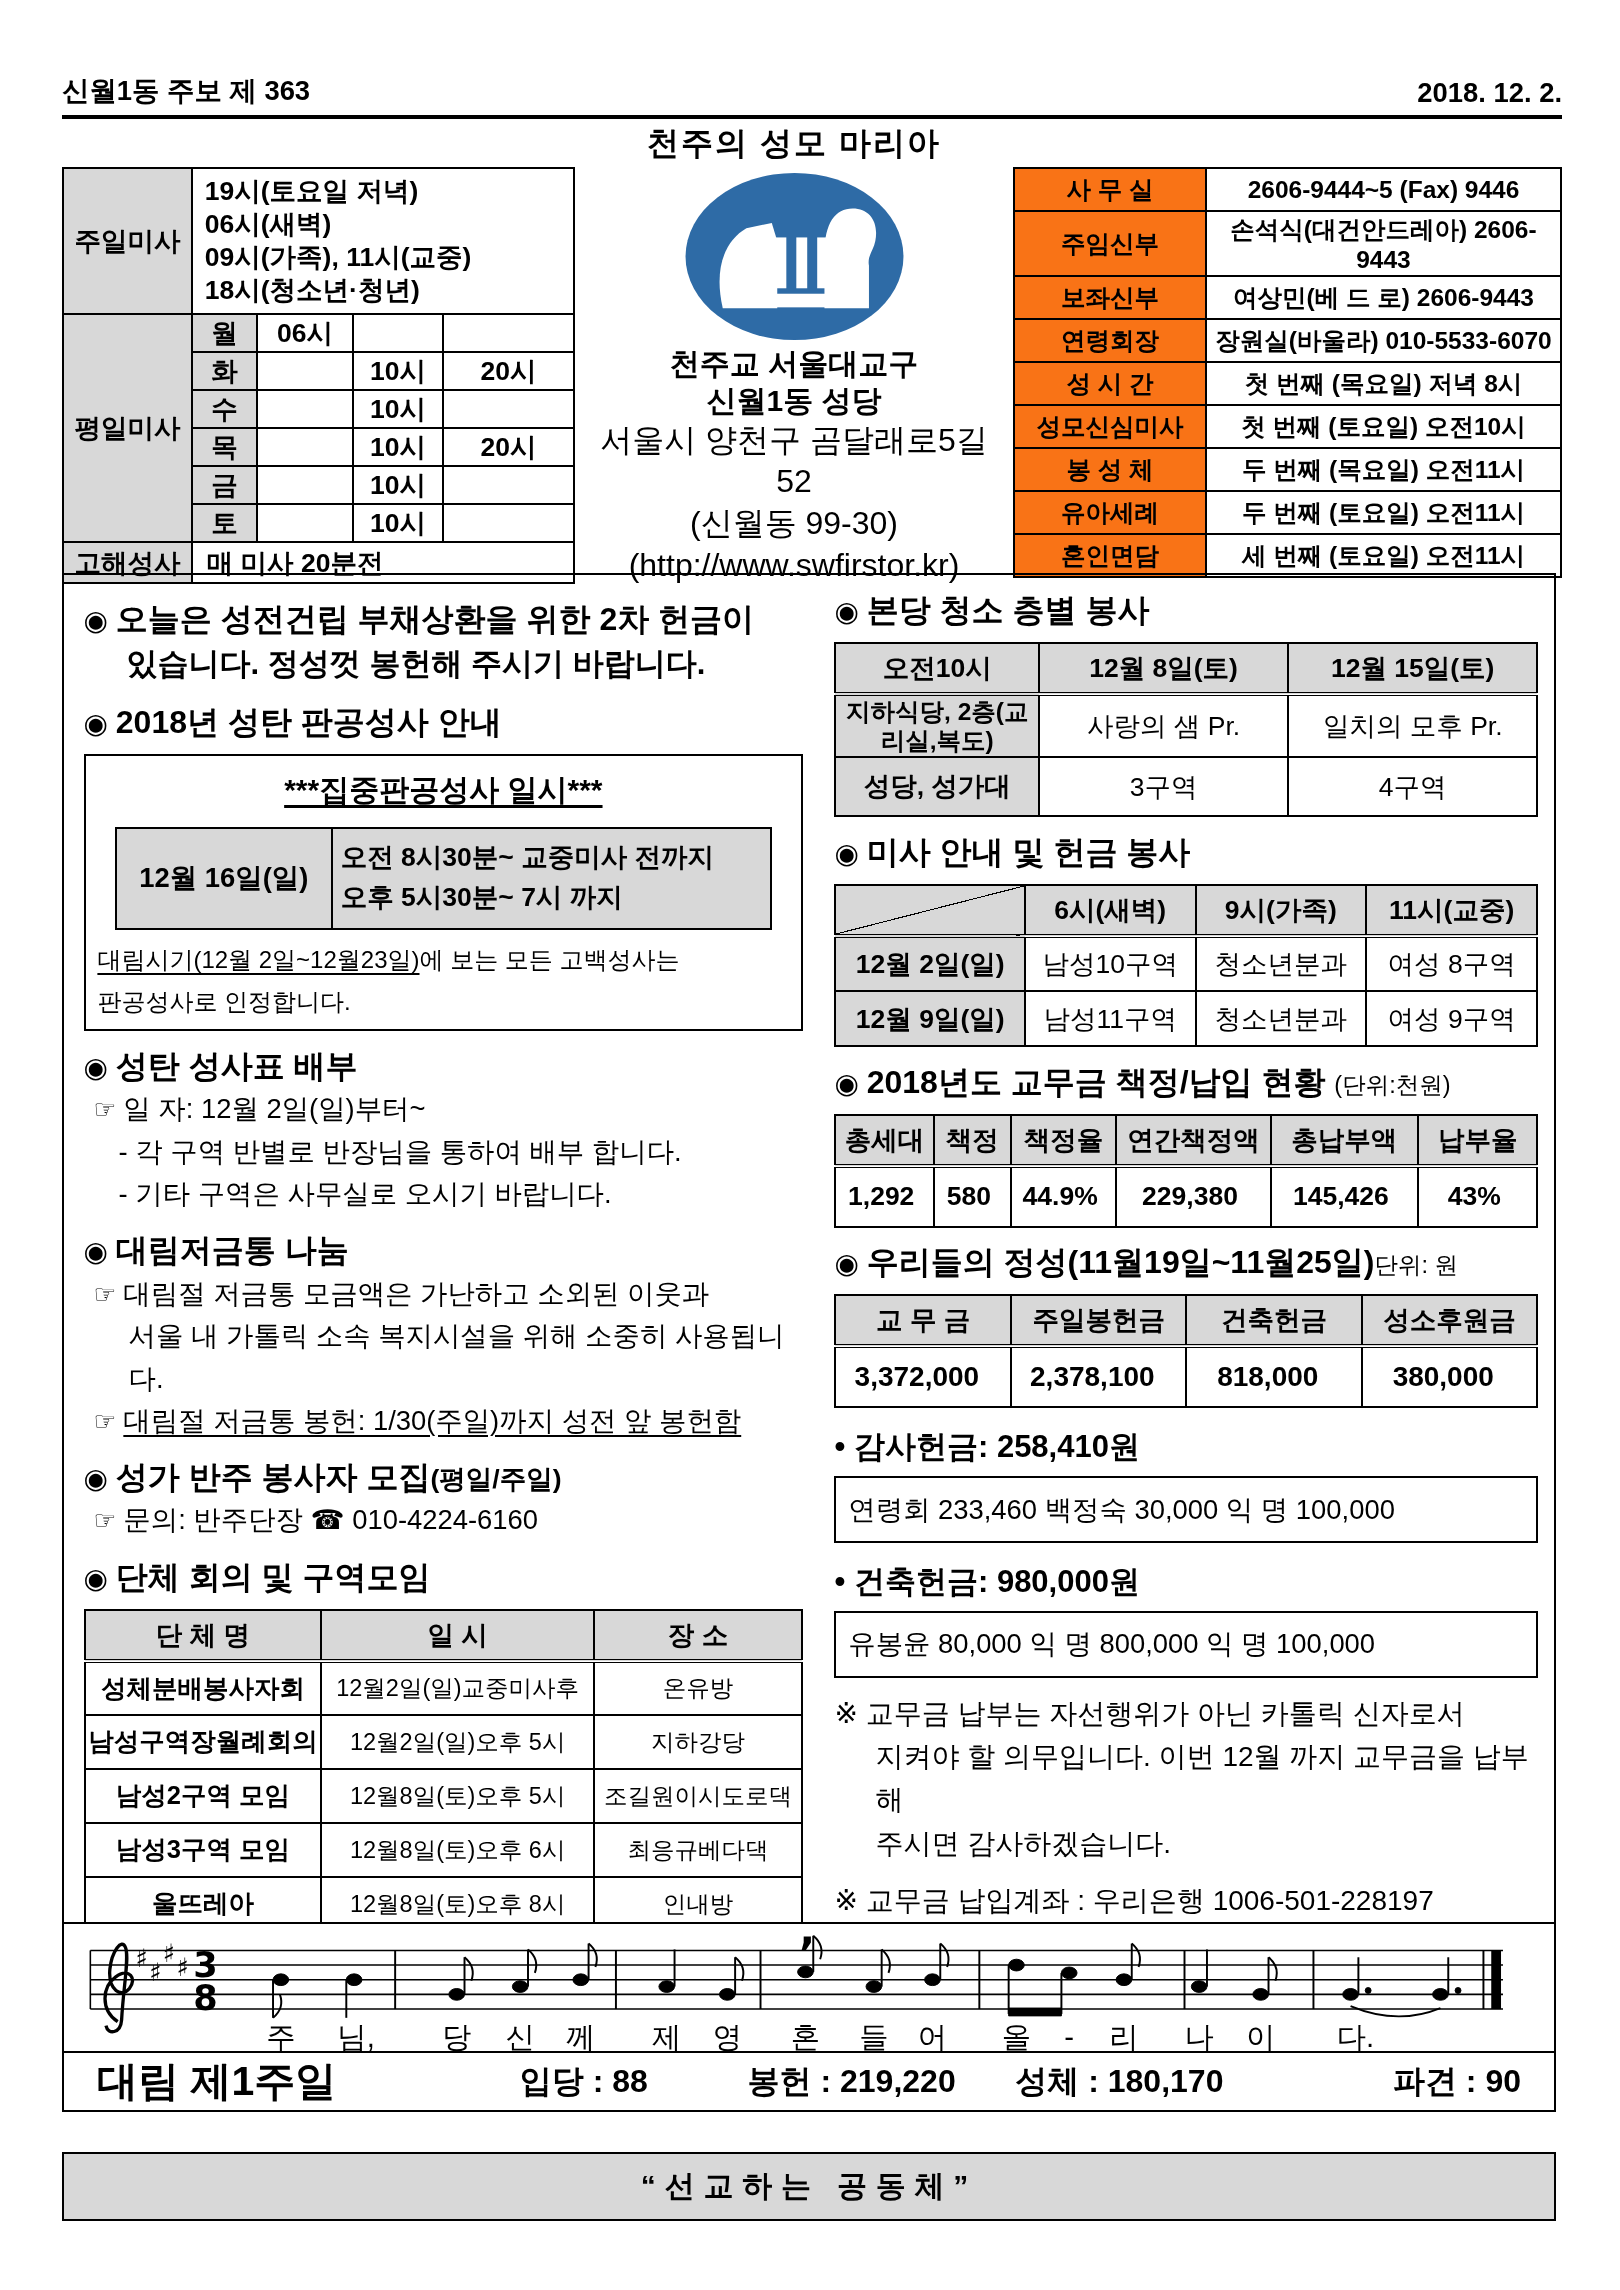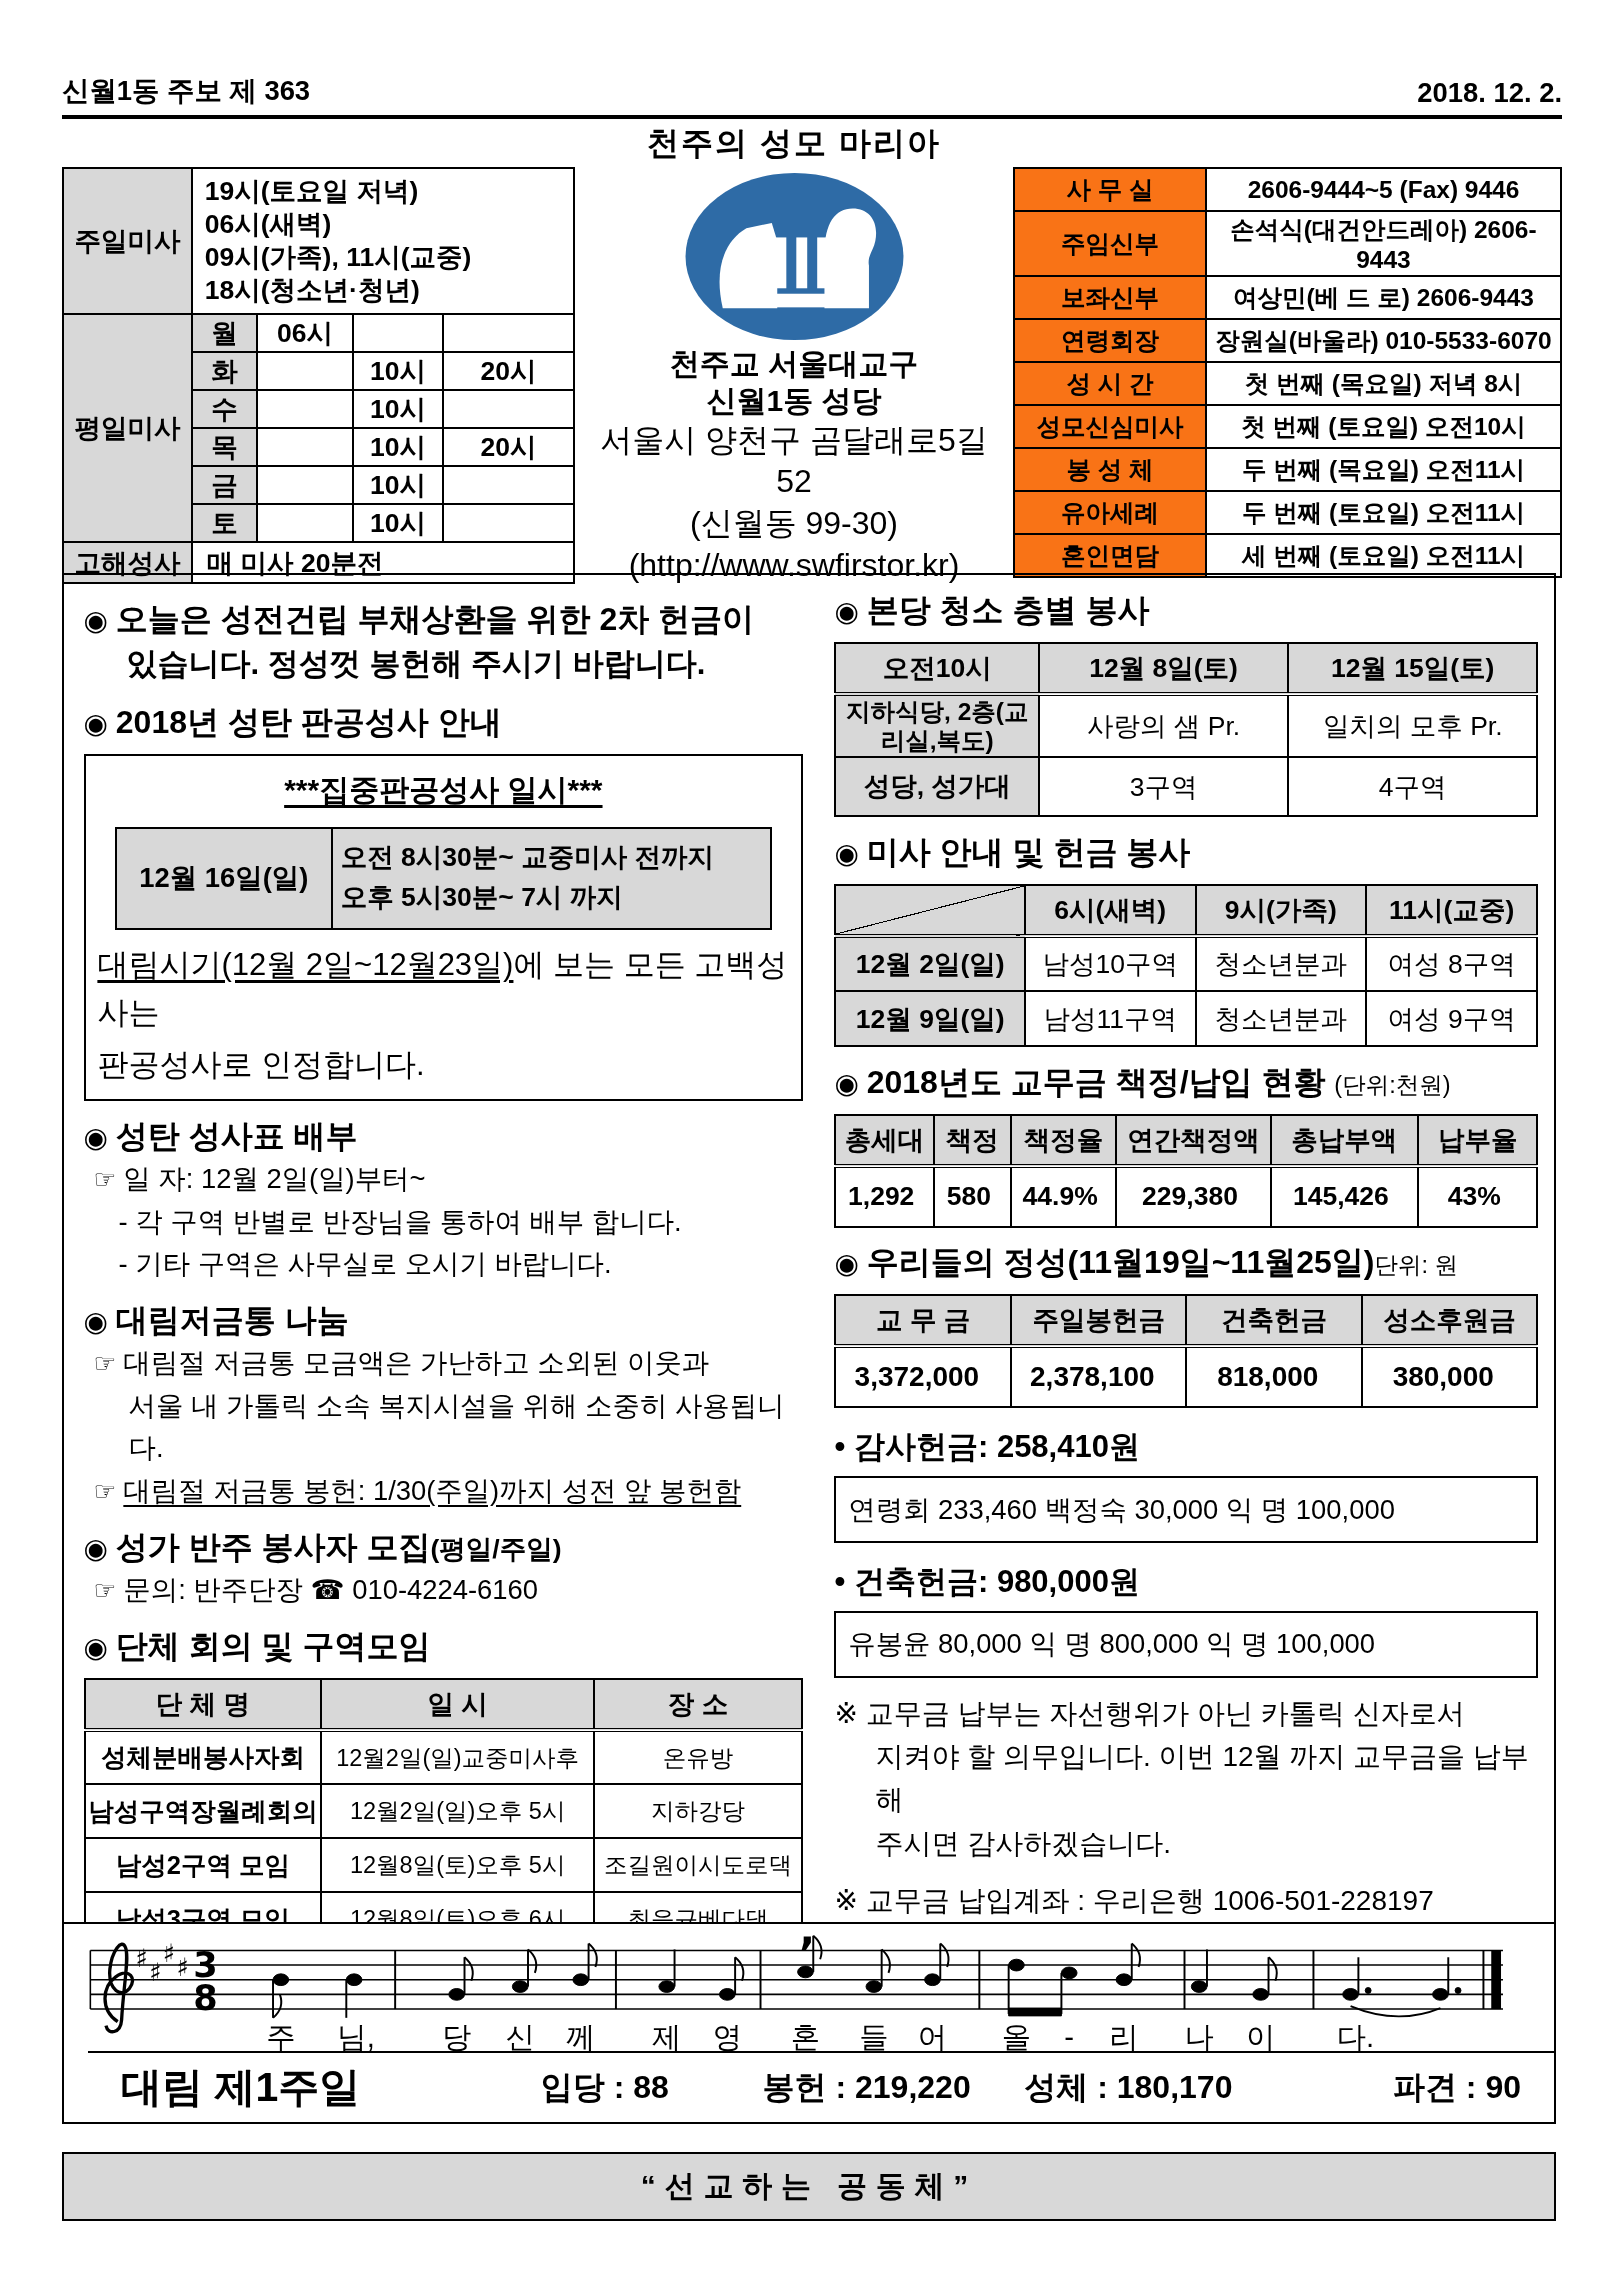--- a/index.html
+++ b/index.html
@@ -52,21 +52,21 @@
   .body-line{font-size:27.4px;line-height:1.55;padding-left:9.8px;}
   .finger::before{content:"☞ ";font-size:25.5px;}
   .u{text-decoration:underline;text-underline-offset:4.9px;}
 
   .pan-box{border:2px solid #000;margin-top:9.8px;padding:13.7px 11.8px 9.8px;}
   .pan-title{text-align:center;font-size:30px;font-weight:bold;}
   .pan-table{width:95%;margin:15.7px auto 11.8px;border-collapse:collapse;}
   .pan-table td{border:2px solid #000;background:#d8d8d8;font-weight:bold;padding:9.8px 7.8px;}
   .pan-date{width:33%;text-align:center;font-size:27.4px;}
   .pan-time{font-size:26.5px;line-height:1.5;padding-left:15.7px;}
-  .pan-note{font-size:31px;line-height:1.55;margin-top:3.9px;}
+  .pan-note{font-size:24px;line-height:1.55;margin-top:3.9px;}
 
   table.doc{width:100%;border-collapse:collapse;table-layout:fixed;margin-top:9.8px;}
   table.doc th,table.doc td{border:2px solid #000;text-align:center;}
   table.doc th{background:#d8d8d8;font-size:26.5px;font-weight:bold;height:51px;border-bottom:4.9px double #000;}
   .grp td{height:54px;font-size:23.5px;}
   .grp td.nm{font-size:25.5px;font-weight:bold;}
   .clean td{height:59px;font-size:26.5px;}
   .clean td.lab{background:#d8d8d8;font-weight:bold;font-size:24.5px;line-height:1.2;}
   .msv th{border-bottom:3.9px solid #000;}
   .msv td{height:55px;font-size:26.5px;}
@@ -76,21 +76,21 @@
   .fee td{height:61px;font-size:26.5px;font-weight:bold;text-align:right;padding-right:7.8px;}
   .off th{font-size:26.5px;height:55px;}
   .off td{height:61px;font-size:28px;font-weight:bold;text-align:right;padding-right:13.7px;}
   .amt-box{border:2px solid #000;margin-top:7.8px;padding:13.7px 11.8px;font-size:27.4px;}
   .star-p{font-size:28px;line-height:1.55;margin-top:13.7px;padding-left:41px;text-indent:-41px;}
   .star-p::before{content:"※ ";}
 
   
   .music{border-top:2.9px solid #000;height:129px;position:relative;padding:2px 13.7px 0;}
   
-  .tail{border-top:2.9px solid #000;height:71px;display:flex;align-items:center;padding:0 33px;margin-left:24px;}
+  .tail{border-top:2.9px solid #000;height:59px;display:flex;align-items:center;padding:0 33px;}
   .tail .t1{font-size:41px;font-weight:bold;width:353px;}
   .tail .ti{font-size:32px;font-weight:bold;flex:1;text-align:center;}
   .tail .ti:last-child{text-align:right;}
 
   .footer{position:absolute;left:62px;top:2152px;width:1494px;height:69px;background:#d8d8d8;
           border:2px solid #000;display:flex;align-items:center;justify-content:center;
           font-size:30px;font-weight:bold;letter-spacing:8.8px;}
 </style>
 </head>
 <body>

